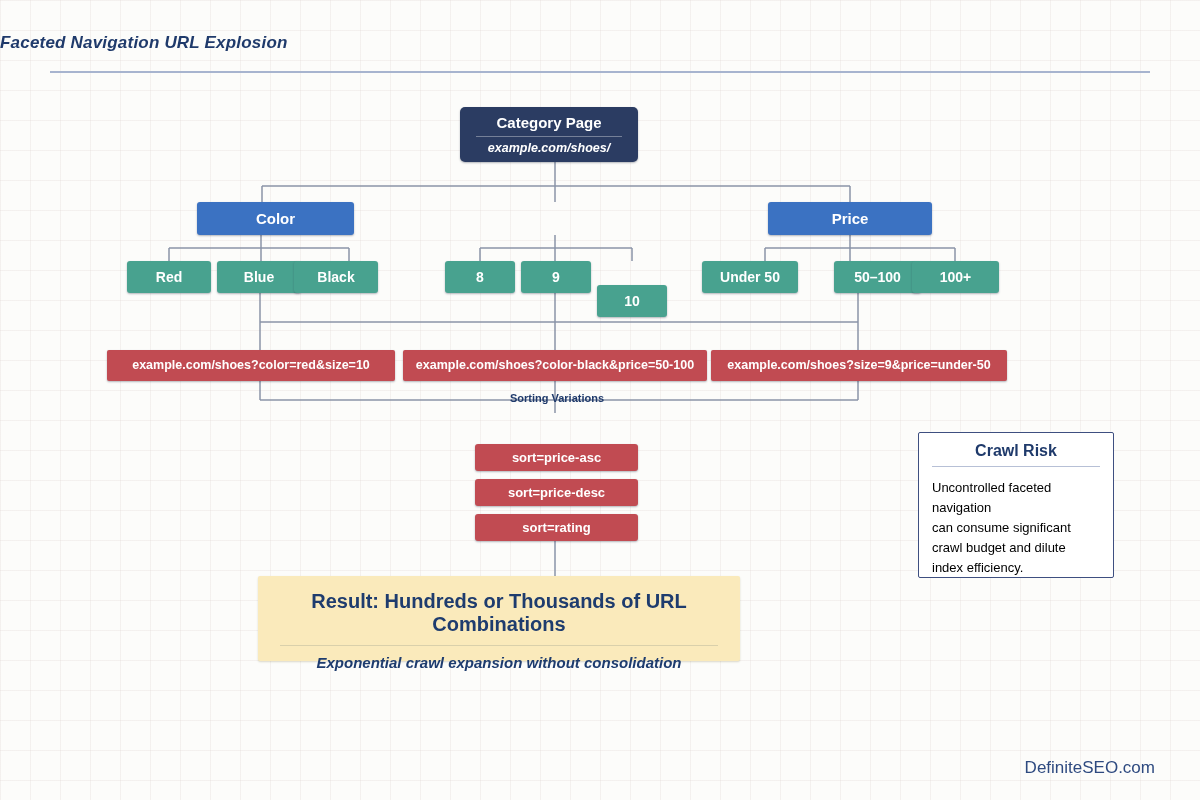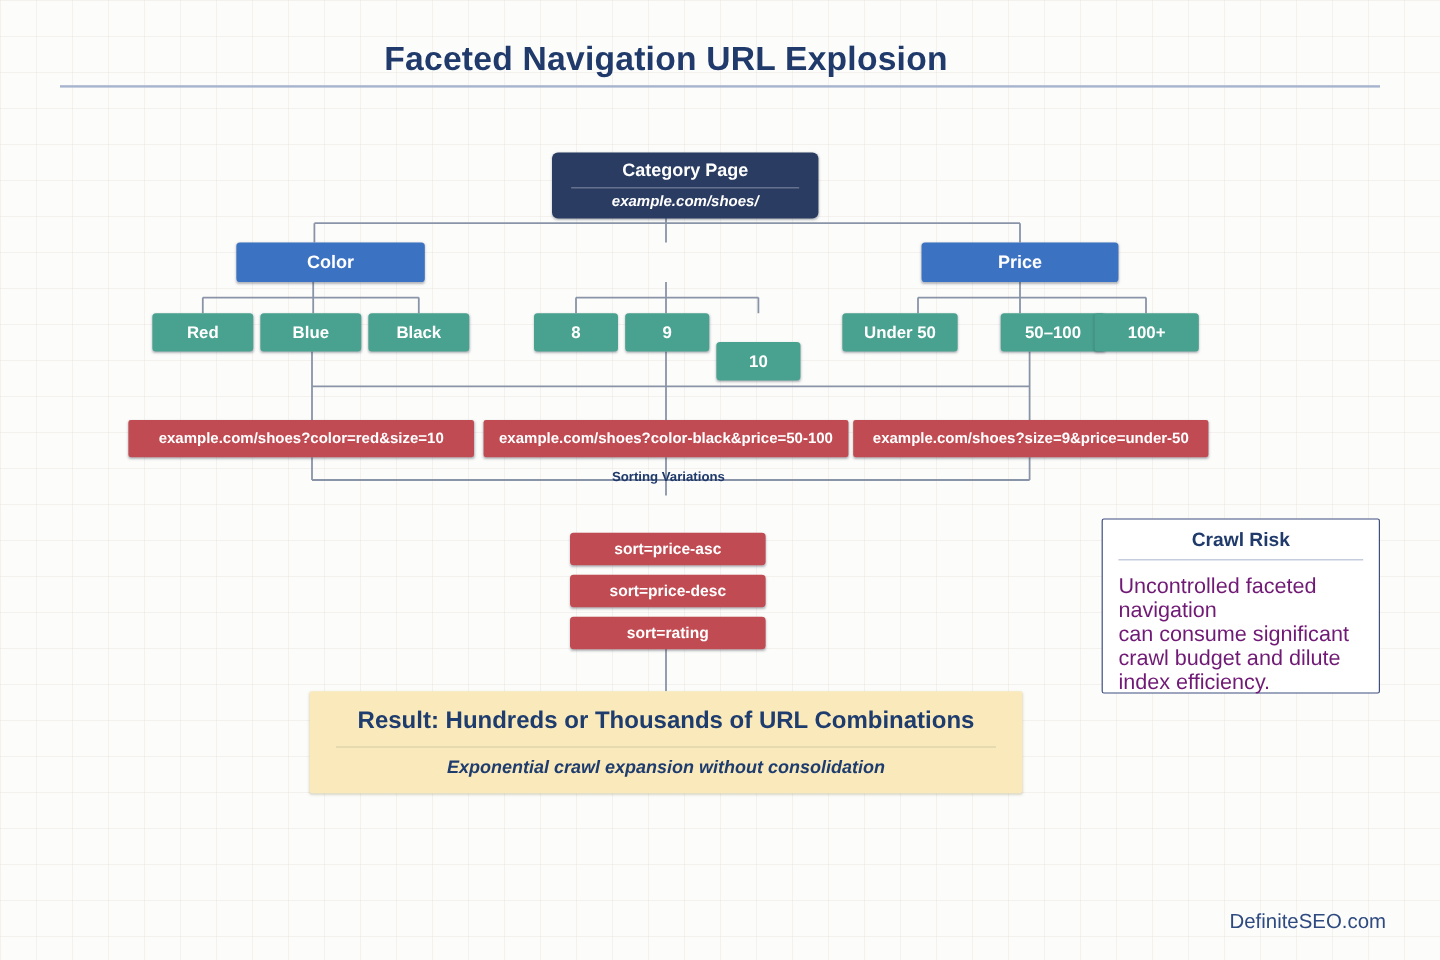--- a/index.html
+++ b/index.html
@@ -14,37 +14,37 @@
     overflow: hidden;
     background-color: #fcfcfa;
     background-image:
       linear-gradient(rgba(228,220,216,0.35) 1px, transparent 1px),
       linear-gradient(90deg, rgba(228,220,216,0.35) 1px, transparent 1px);
     background-size: 30px 30px;
   }
   .abs { position: absolute; }
   .title {
     left: 0; top: 33px; width: 1110px;
-    text-align: center;
-    font-size: 28px; font-weight: bold;
-    color: #1f3a6b; letter-spacing: 0.2px;
+    text-align: left;
+    font-size: 17px; font-weight: bold;
+    color: #1f3a6b; letter-spacing: 0.2px; font-style: italic;
   }
   .title-rule {
     left: 50px; top: 71px; width: 1100px; height: 2px;
     background: #a7b4cf;
   }
   .node {
     box-sizing: border-box;
     color: #ffffff;
     text-align: center;
     box-shadow: 0 1px 2px rgba(40,50,70,0.35);
   }
   .root-box {
-    left: 460px; top: 107px; width: 222px; height: 55px;
-    background: #2b3c62; border-radius: 5px; margin-top: 20px;
+    left: 460px; top: 107px; width: 178px; height: 55px;
+    background: #2b3c62; border-radius: 5px;
   }
   .root-title { font-size: 15px; font-weight: bold; padding-top: 7px; }
   .root-divider {
     height: 1px; background: rgba(255,255,255,0.35);
     margin: 5px 16px 4px 16px;
   }
   .root-url { font-size: 12.5px; font-style: italic; font-weight: bold; }
   .facet-box {
     top: 202px; height: 33px; line-height: 33px;
     background: #3b72c2; border-radius: 3px;
@@ -64,48 +64,48 @@
     left: 407px; top: 392px; width: 300px;
     text-align: center; font-size: 11px; font-weight: bold;
     color: #1f3a6b;
   }
   .sort-box {
     left: 475px; width: 163px; height: 27px; line-height: 27px;
     background: #c14b52; border-radius: 3px;
     font-size: 13px; font-weight: bold;
   }
   .result-box {
-    left: 258px; top: 576px; width: 594px; height: 85px;
+    left: 258px; top: 576px; width: 482px; height: 85px;
     background: #faeabb; border-radius: 2px;
     box-shadow: 0 1px 2px rgba(120,110,60,0.25);
     text-align: center;
   }
   .result-title {
     color: #1e3c6e; font-size: 20px; font-weight: bold;
     padding-top: 14px;
   }
   .result-divider {
     height: 1px; background: #d9d0ab; margin: 9px 22px 8px 22px;
   }
   .result-subtitle {
     color: #1e3c6e; font-size: 15px; font-style: italic; font-weight: bold;
   }
   .risk-box {
     box-sizing: border-box;
-    left: 918px; top: 432px; width: 232px; height: 146px;
+    left: 918px; top: 432px; width: 196px; height: 146px;
     background: #ffffff; border: 1.5px solid #3e4f80; border-radius: 2px;
   }
   .risk-title {
     text-align: center; color: #1f3a6b;
     font-size: 16px; font-weight: bold; padding-top: 9px;
   }
   .risk-divider { height: 1px; background: #b7c0d6; margin: 6px 13px 11px 13px; }
   .risk-body {
-    padding: 0 13px; color: #701a75;
-    font-size: 18px; line-height: 20px;
+    padding: 0 13px; color: #000000;
+    font-size: 13px; line-height: 20px;
   }
   .footer-brand {
     right: 45px; top: 758px;
     color: #2e4a80; font-size: 17px;
   }
   svg.connectors { left: 0; top: 0; pointer-events: none; }
 </style>
 </head>
 <body>
 
@@ -137,21 +137,21 @@
     <div class="root-title">Category Page</div>
     <div class="root-divider"></div>
     <div class="root-url">example.com/shoes/</div>
   </div>
 
   <div class="abs node facet-box" style="left:183px;width:157px;margin-left:14px;">Color</div>
   <div class="abs node facet-box" style="left:768px;width:164px;">Price</div>
 
   <div class="abs node value-box" style="left:127px;width:84px;">Red</div>
   <div class="abs node value-box" style="left:217px;width:84px;">Blue</div>
-  <div class="abs node value-box" style="left:307px;width:84px;text-align:center;">Black</div>
+  <div class="abs node value-box" style="left:294px;width:84px;text-align:center;">Black</div>
 
   <div class="abs node value-box" style="left:445px;width:70px;">8</div>
   <div class="abs node value-box" style="left:521px;width:70px;">9</div>
   <div class="abs node value-box" style="left:597px;width:70px;margin-top:24px;">10</div>
 
   <div class="abs node value-box" style="left:702px;width:96px;">Under 50</div>
   <div class="abs node value-box" style="left:819px;width:87px;margin-left:15px;">50–100</div>
   <div class="abs node value-box" style="left:912px;width:87px;">100+</div>
 
   <div class="abs node url-box" style="left:107px;width:288px;">example.com/shoes?color=red&amp;size=10</div>

